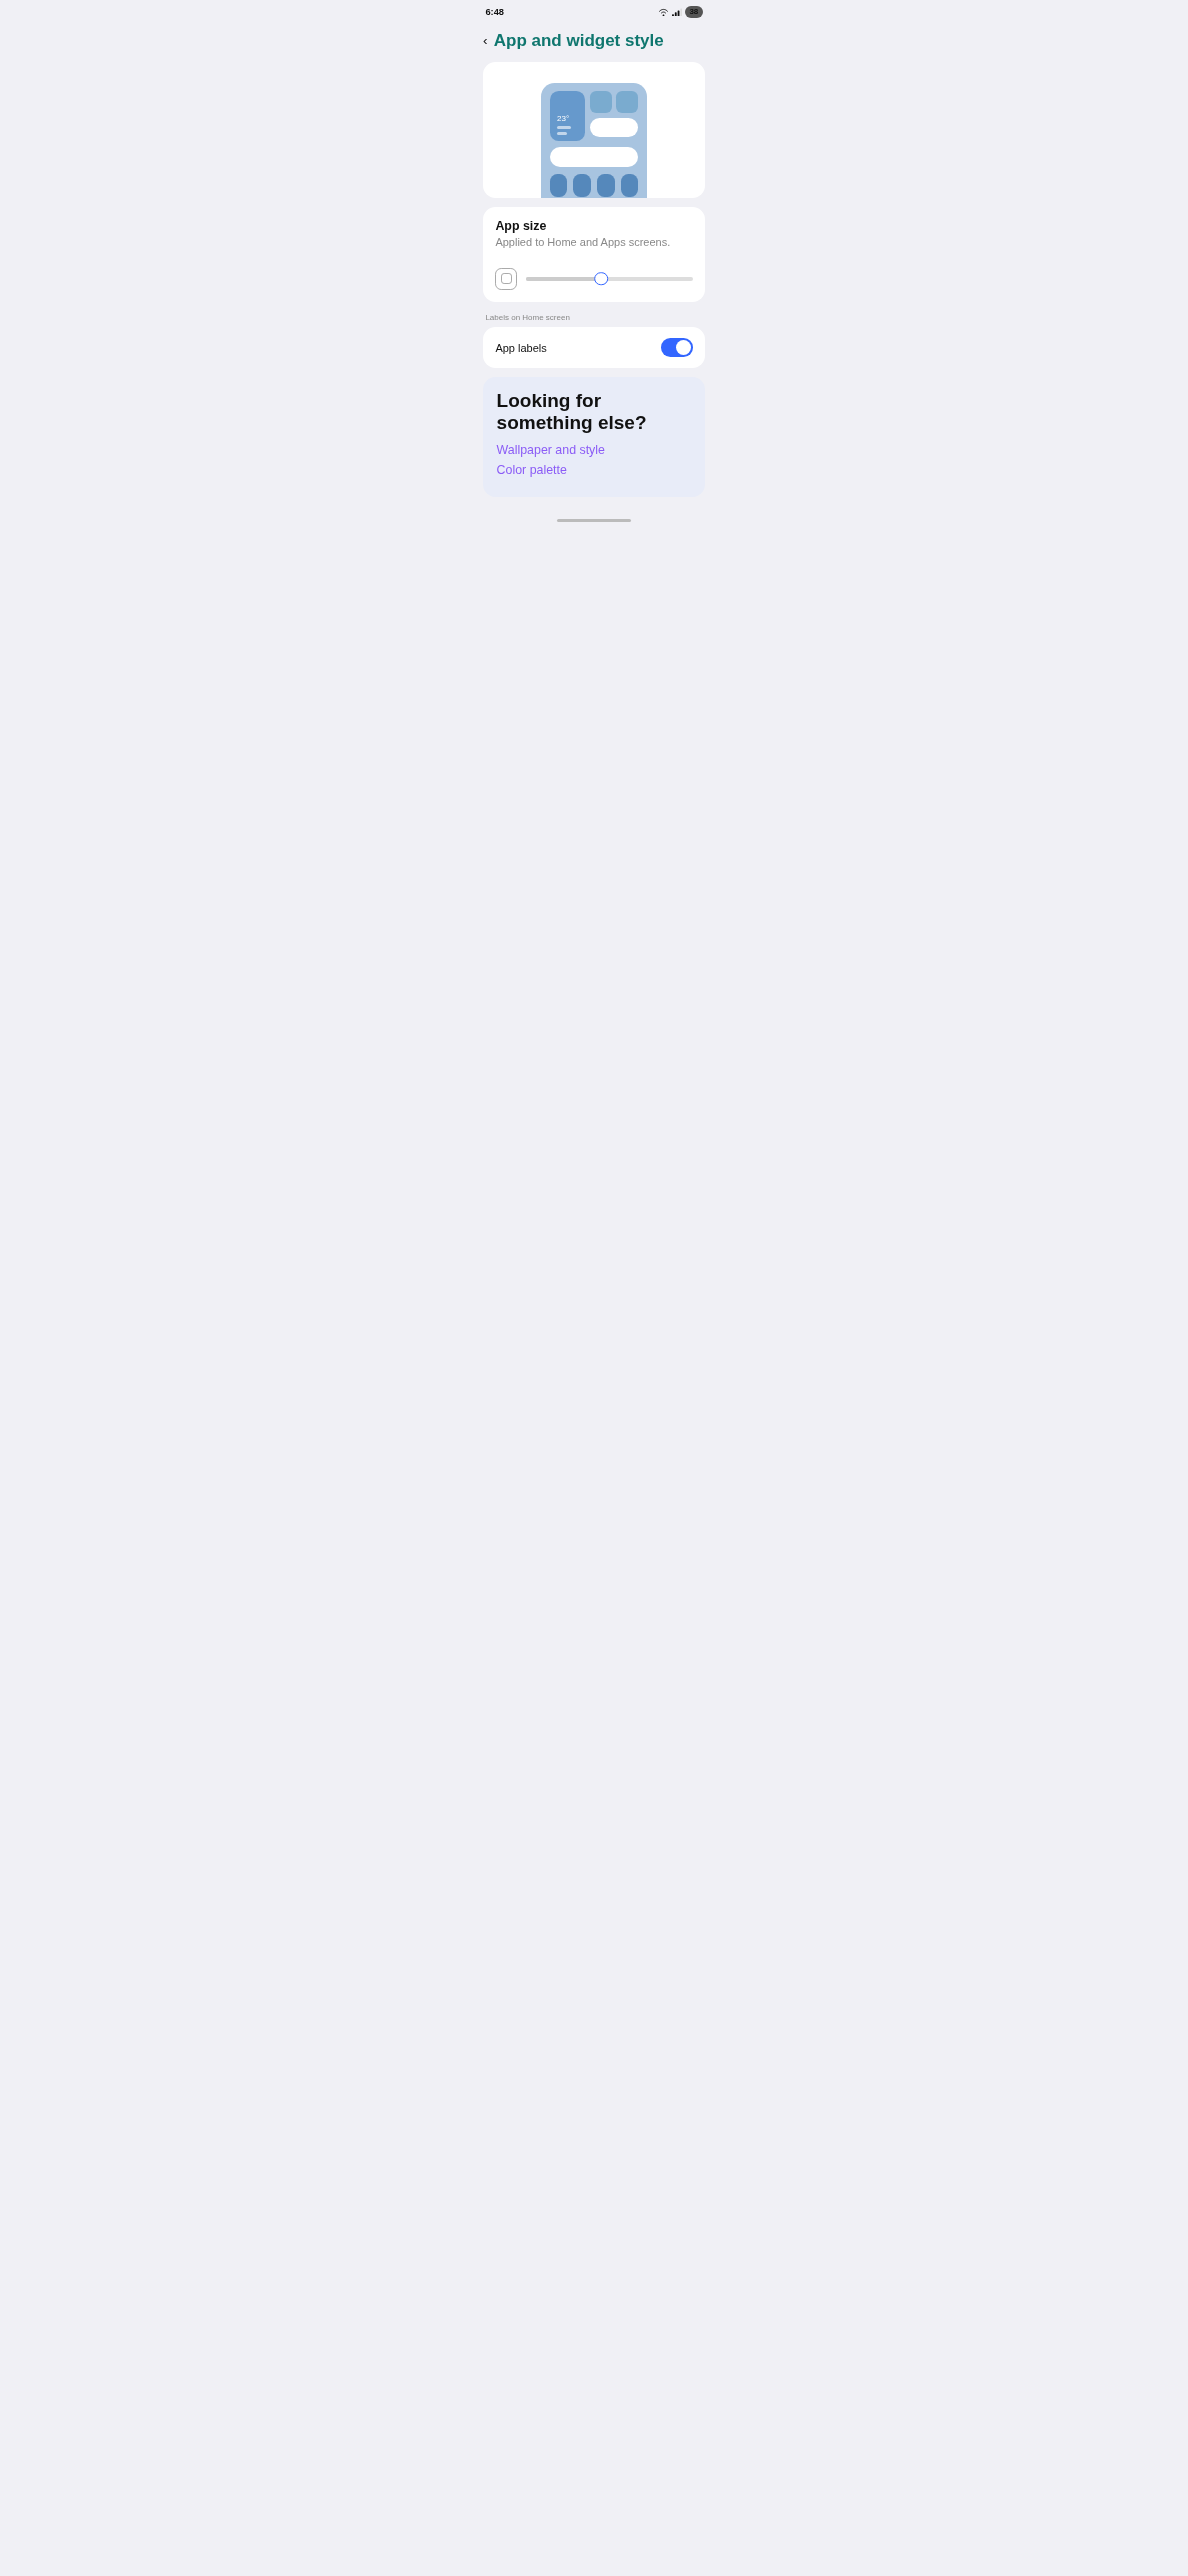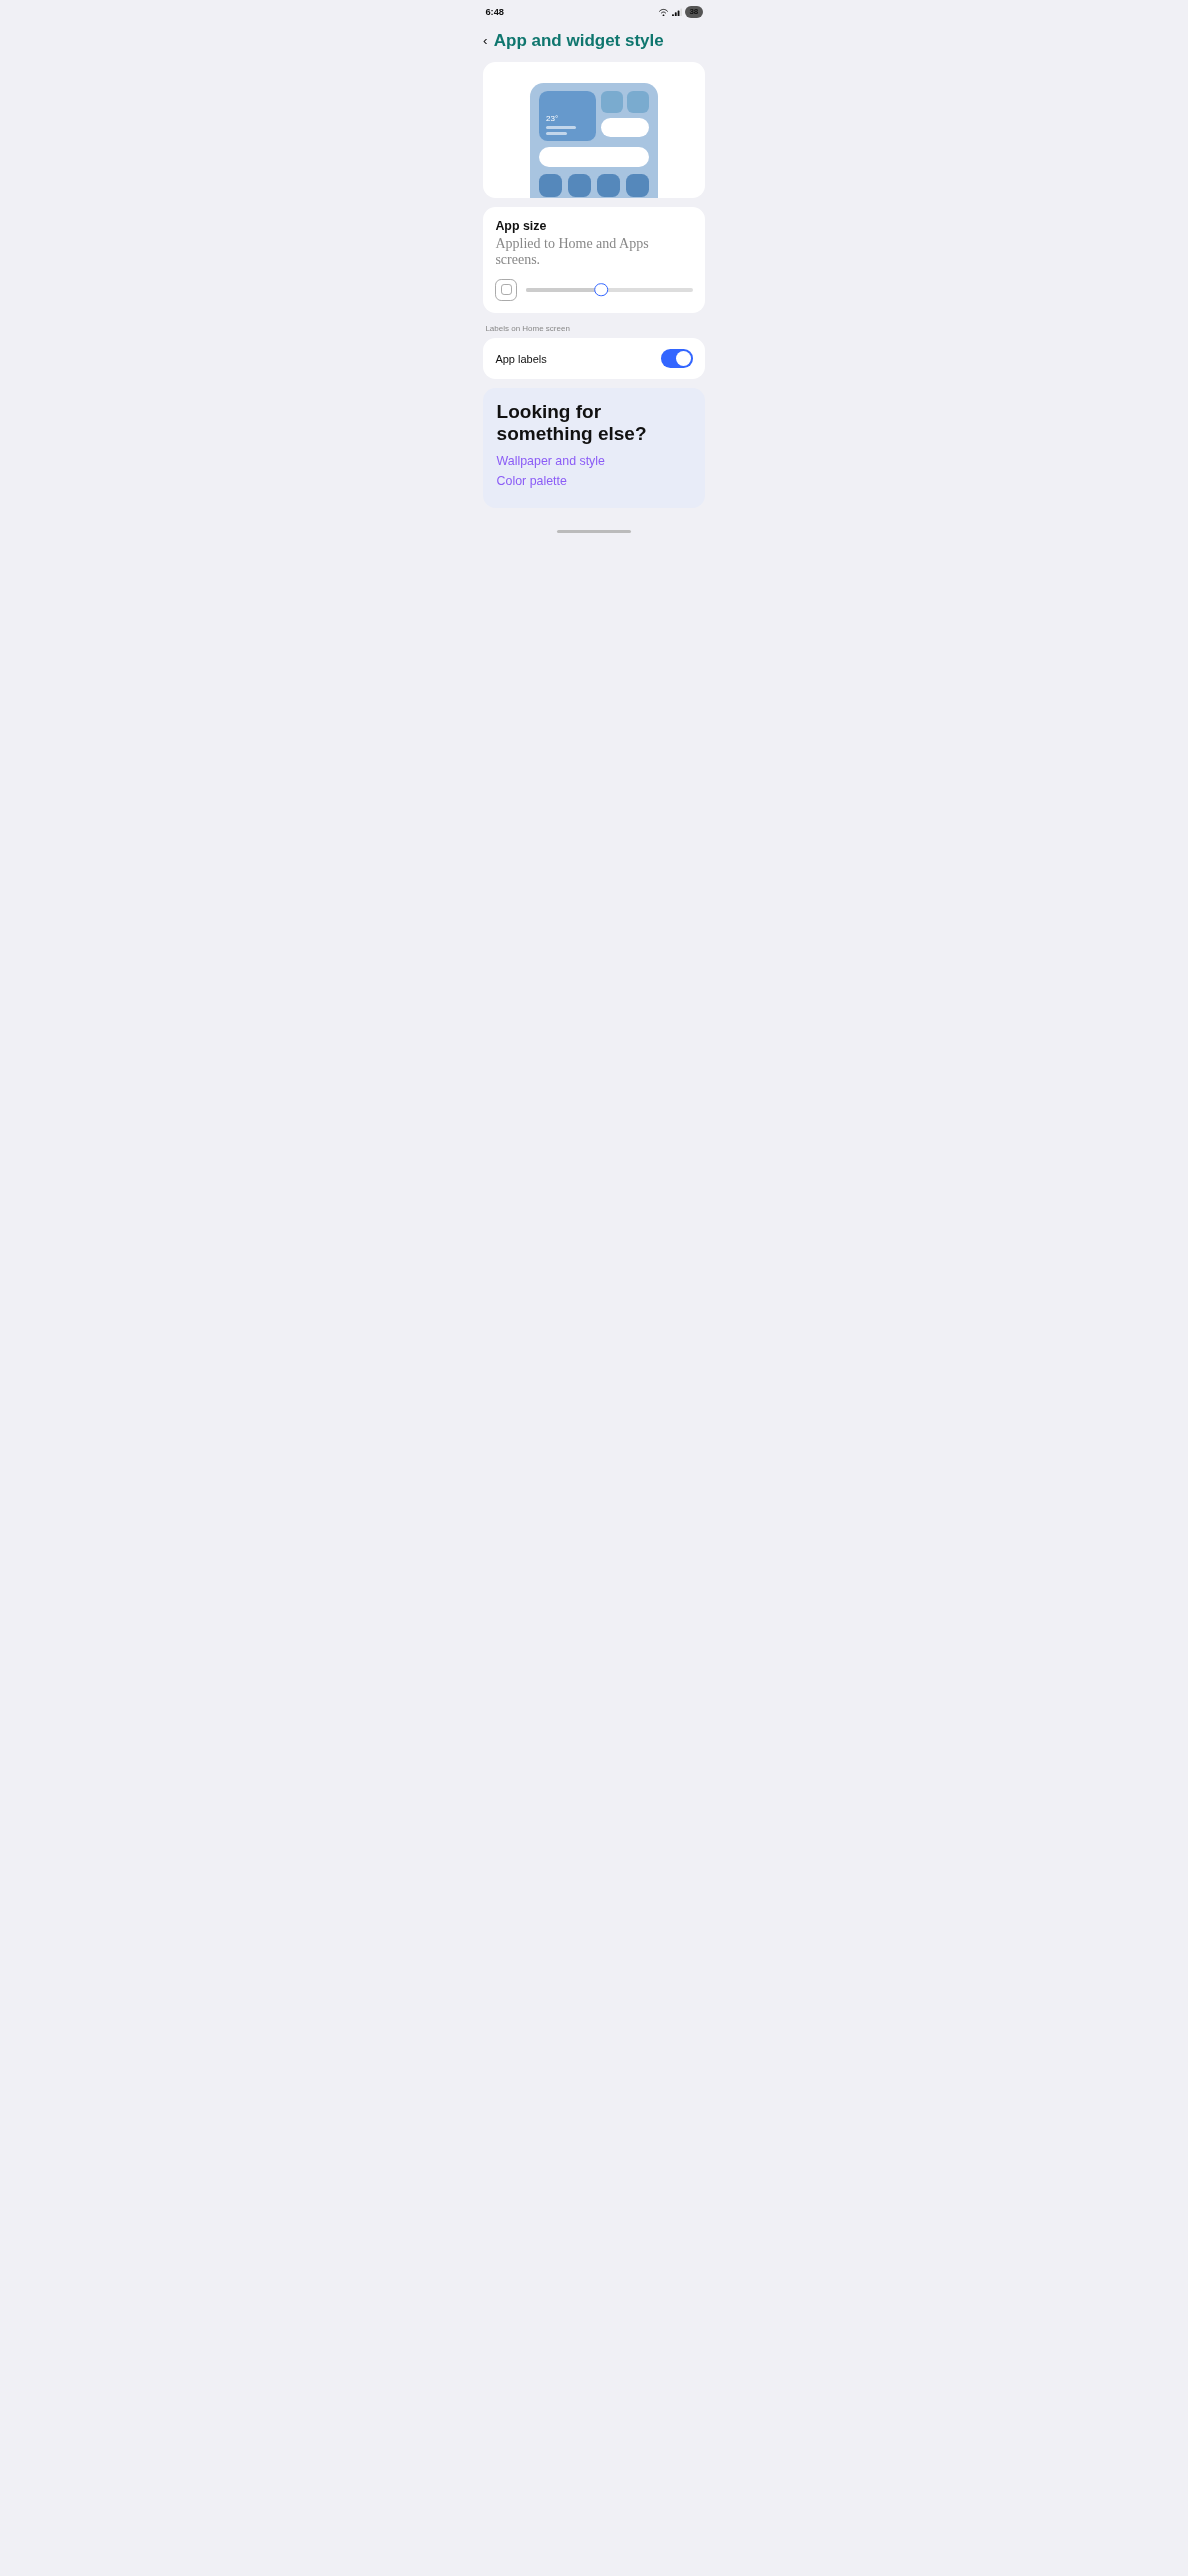--- a/index.html
+++ b/index.html
@@ -85,21 +85,21 @@
       margin: 0 10px 8.7px 10px;
       padding: 15px 12.4px 0 12.4px;
       overflow: hidden;
       min-height: 136px;
       display: flex;
       justify-content: center;
       align-items: flex-end;
     }
 
     .phone-preview {
-      width: 128px;
+      width: 106px;
       background: #a8c4e0;
       border-radius: 13.6px 13.6px 0 0;
       padding: 8.7px 8.7px 0 8.7px;
       display: flex;
       flex-direction: column;
       gap: 6.2px;
     }
 
     .preview-top-row {
       display: flex;
@@ -196,24 +196,23 @@
     }
 
     .card-title {
       font-size: 12.4px;
       font-weight: 600;
       color: #111;
       margin-bottom: 2.5px;
     }
 
     .card-subtitle {
-      font-size: 14px;
+      font-size: 11px;
       color: #888;
-      margin-bottom: 11px;
-      font-family: Liberation Serif, serif;
+      margin-bottom: 20px;
     }
 
     
     .slider-row {
       display: flex;
       align-items: center;
       gap: 8.7px;
     }
 
     .slider-icon {

